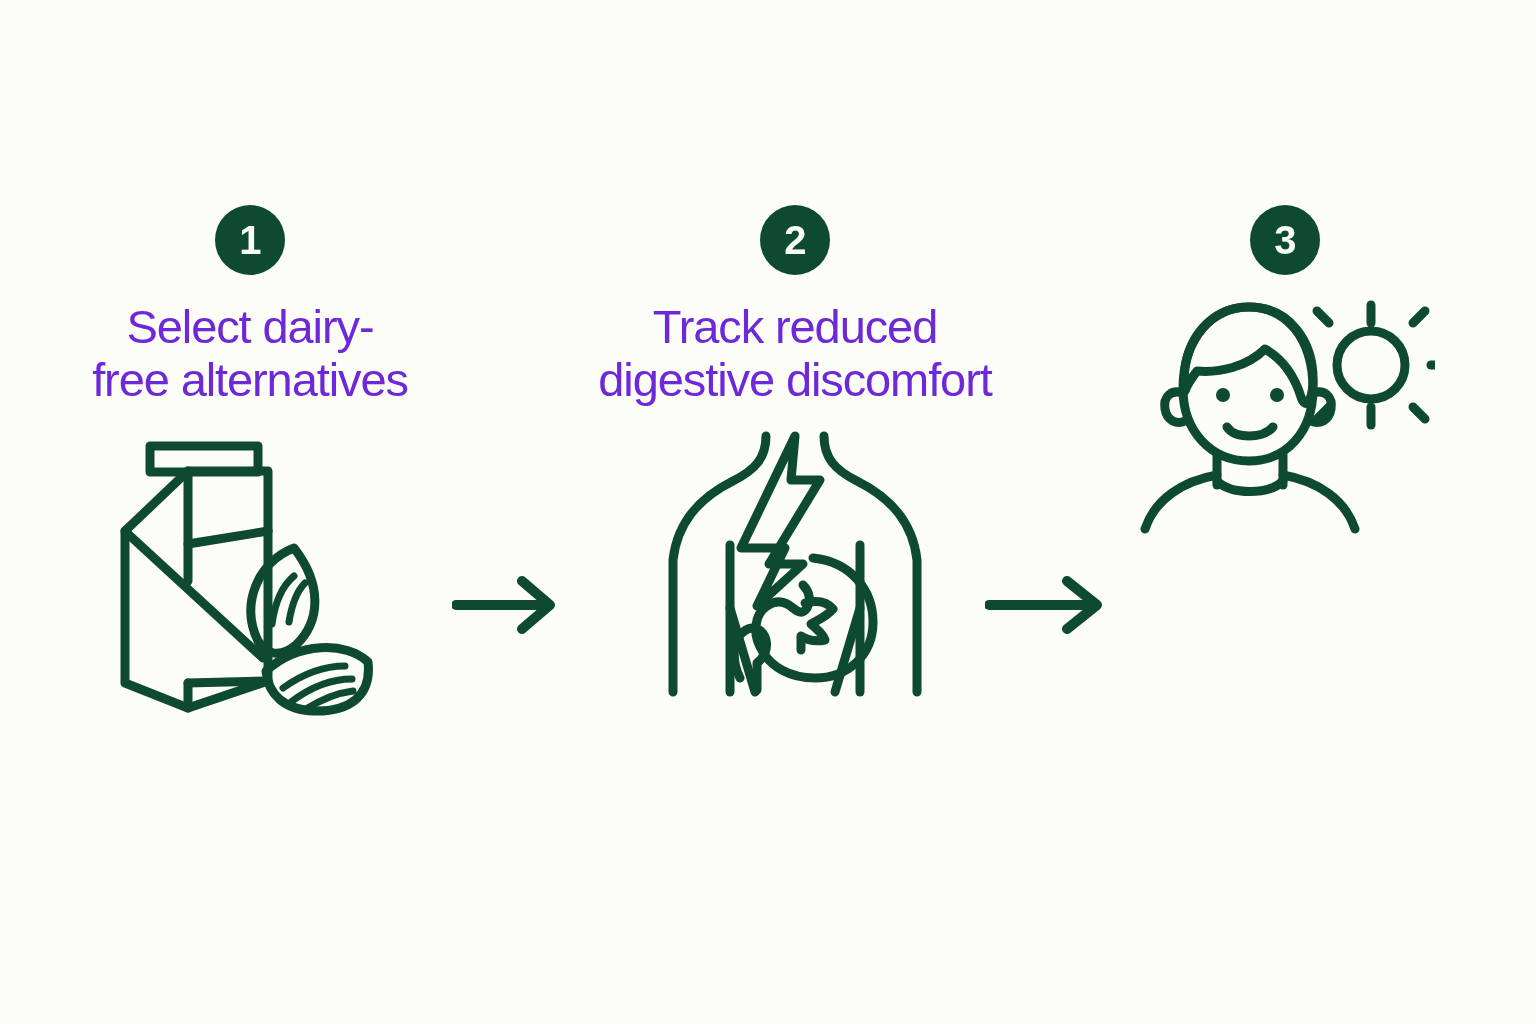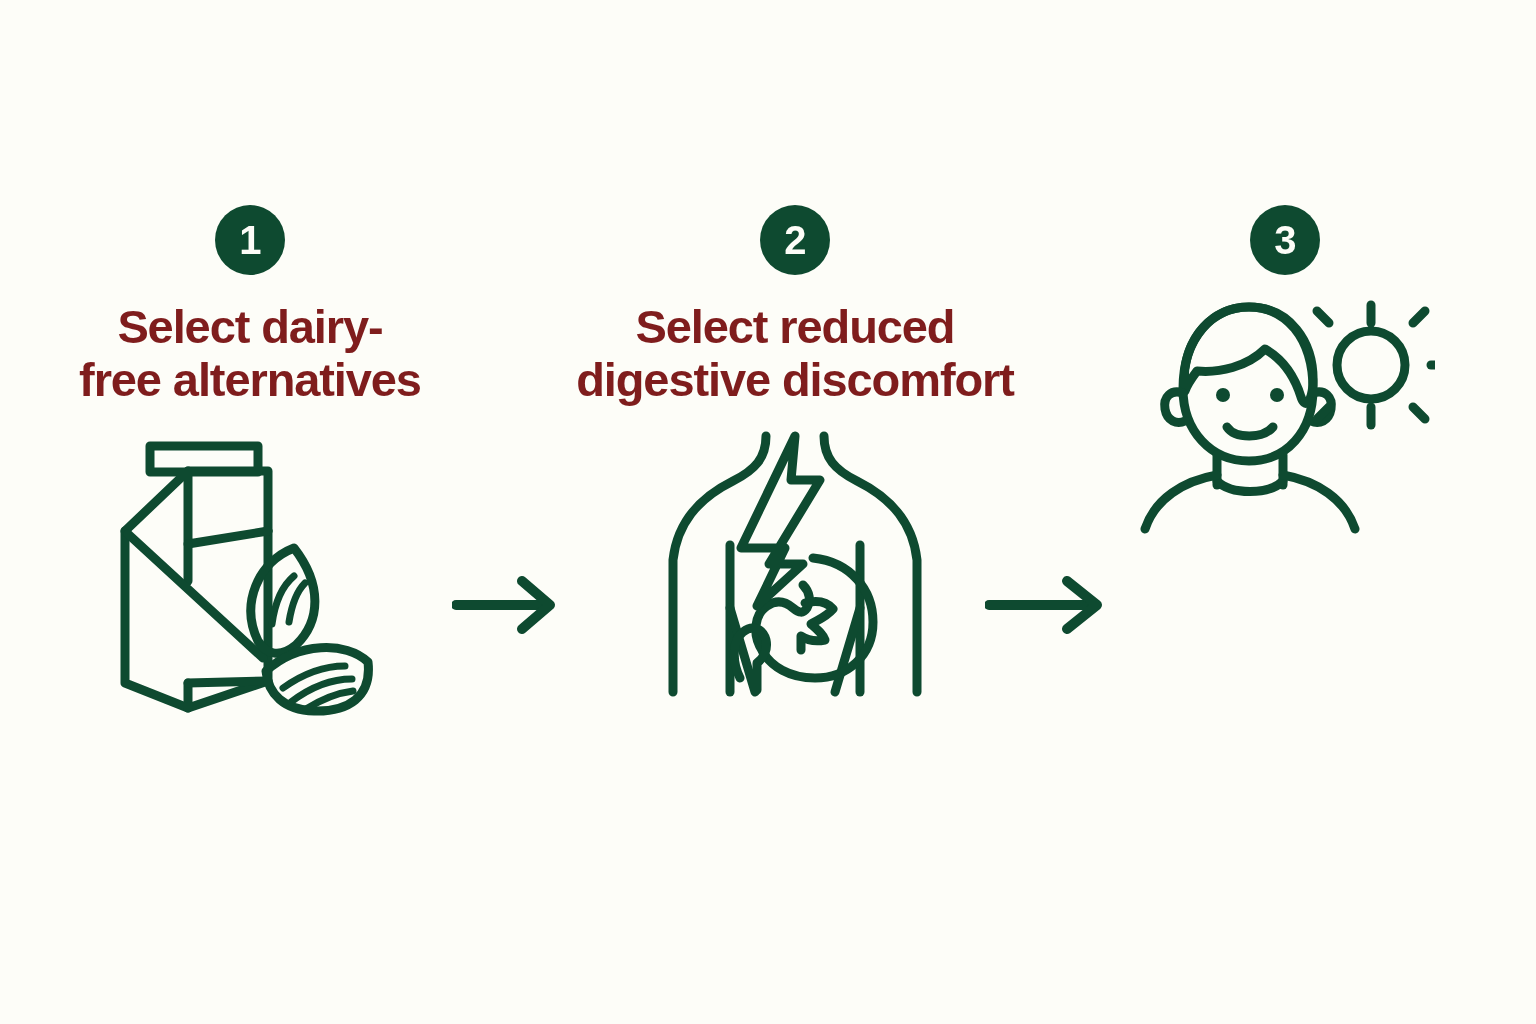--- a/index.html
+++ b/index.html
@@ -41,23 +41,23 @@
     justify-content: center;
     font-size: 40px;
     font-weight: 700;
     line-height: 1;
     letter-spacing: -0.5px;
     flex: none;
   }
 
   .step-title {
     margin-top: 26px;
-    color: #7f1d1d;
+    color: #6d28d9;
     font-size: 47px;
-    font-weight: 700;
+    font-weight: 400;
     line-height: 1.12;
     text-align: center;
     letter-spacing: -1.1px;
     white-space: pre-line;
   }
 
   .step-icon {
     margin-top: 26px;
     display: block;
   }
@@ -111,21 +111,21 @@
     </svg>
   </div>
 
   <svg class="arrow arrow-1" width="110" height="62" viewBox="0 0 110 62" fill="none" stroke="#0E4A30" stroke-width="10" stroke-linecap="round" stroke-linejoin="round">
     <path d="M4 31 L96 31"></path>
     <path d="M70 7 L98 31 L70 55"></path>
   </svg>
 
   <div class="step step-2">
     <div class="badge">2</div>
-    <div class="step-title">Select reduced
+    <div class="step-title">Track reduced
 digestive discomfort</div>
 
     <svg class="step-icon" width="300" height="272" viewBox="0 0 300 272" fill="none" stroke="#0E4A30" stroke-width="9" stroke-linecap="round" stroke-linejoin="round">
 
       <path d="M121 8 C121 30 110 42 88 53 C52 71 32 96 28 132 L28 264"></path>
 
       <path d="M179 8 C179 30 190 42 212 53 C248 71 268 96 272 132 L272 264"></path>
 
       <path d="M85 117 L85 264"></path>
       <path d="M85 180 L110 264"></path>

